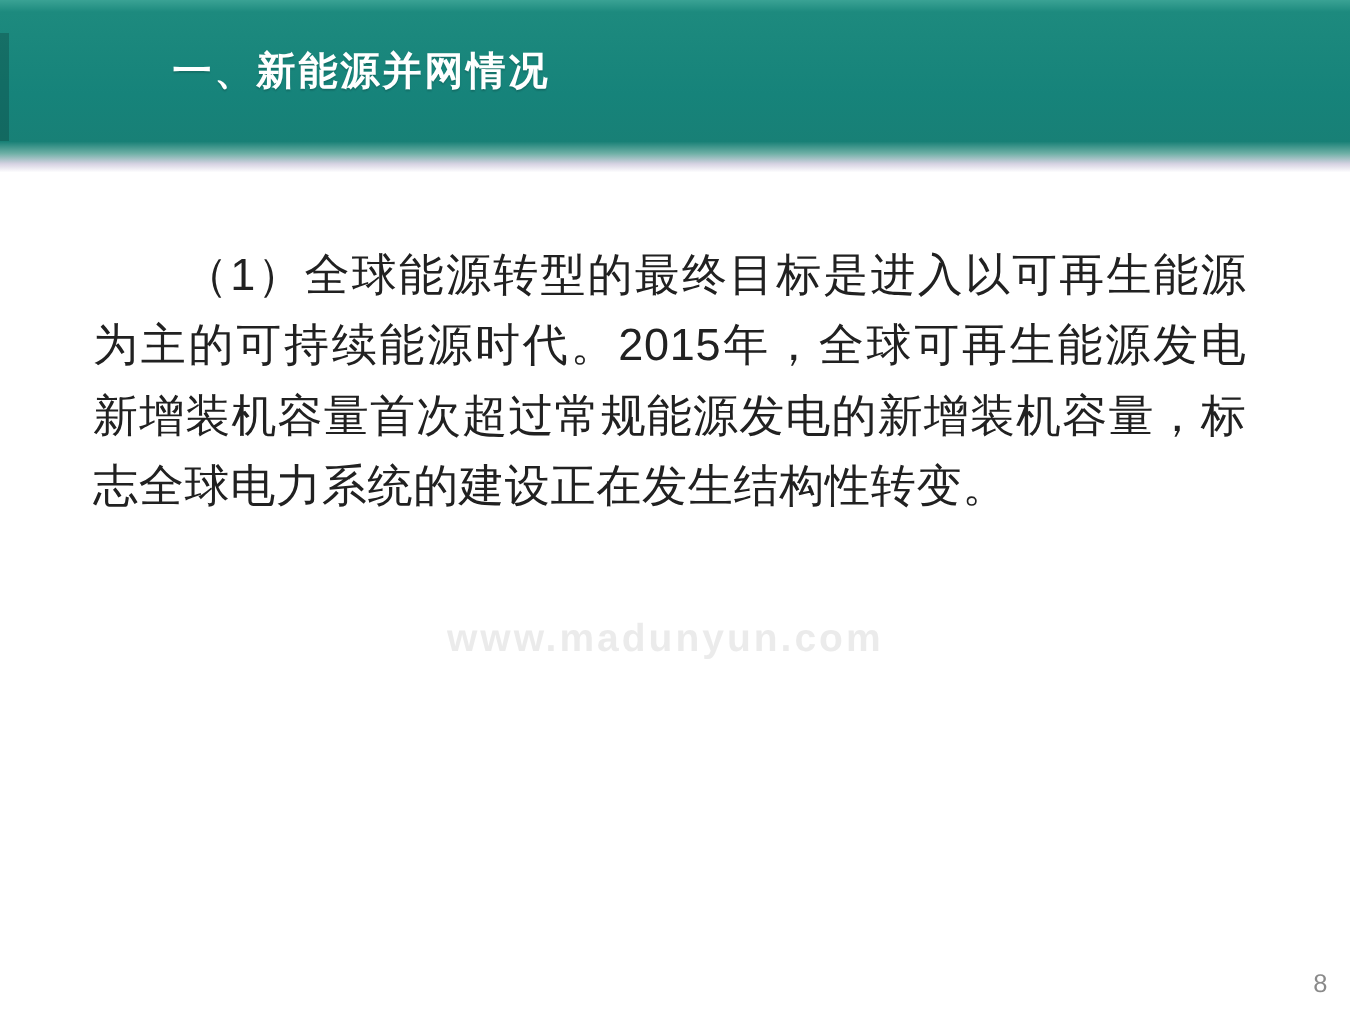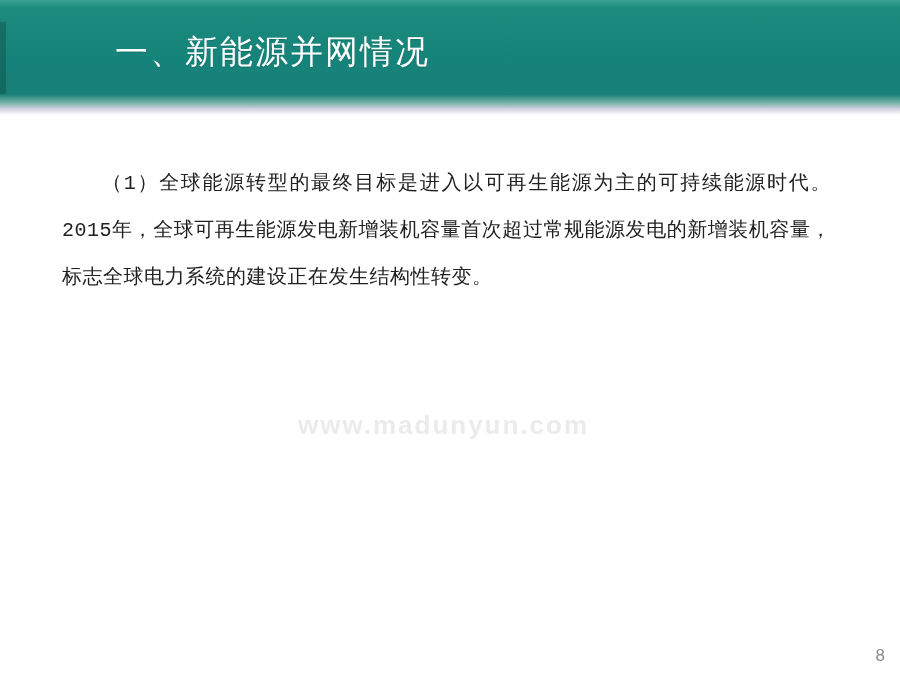--- a/index.html
+++ b/index.html
@@ -38,41 +38,40 @@
     top: 22px;
     width: 6px;
     height: 72px;
     background: rgba(0,0,0,0.18);
   }
   .slide-title {
     position: absolute;
     left: 115px;
     top: 30px;
     color: #ffffff;
-    font-size: 33px;
-    font-weight: normal;
+    font-size: 26px;
+    font-weight: bold;
     letter-spacing: 2px;
     white-space: nowrap;
     text-shadow: 0 1px 1px rgba(0,0,0,0.15);
   }
   .content {
     position: absolute;
     top: 160px;
     left: 62px;
     width: 784px;
     color: #212121;
   }
   .content p {
     margin: 0 15px 14px 0;
-    font-size: 20px;
+    font-size: 30px;
     line-height: 47px;
     text-align: justify;
     text-indent: 2em;
     letter-spacing: 0.5px;
-    font-family: Liberation Mono, monospace;
   }
   .watermark-letters {
     position: absolute;
     left: 295px;
     top: 205px;
     font-size: 160px;
     font-weight: bold;
     color: rgba(110, 110, 110, 0.10);
     letter-spacing: 18px;
     pointer-events: none;

